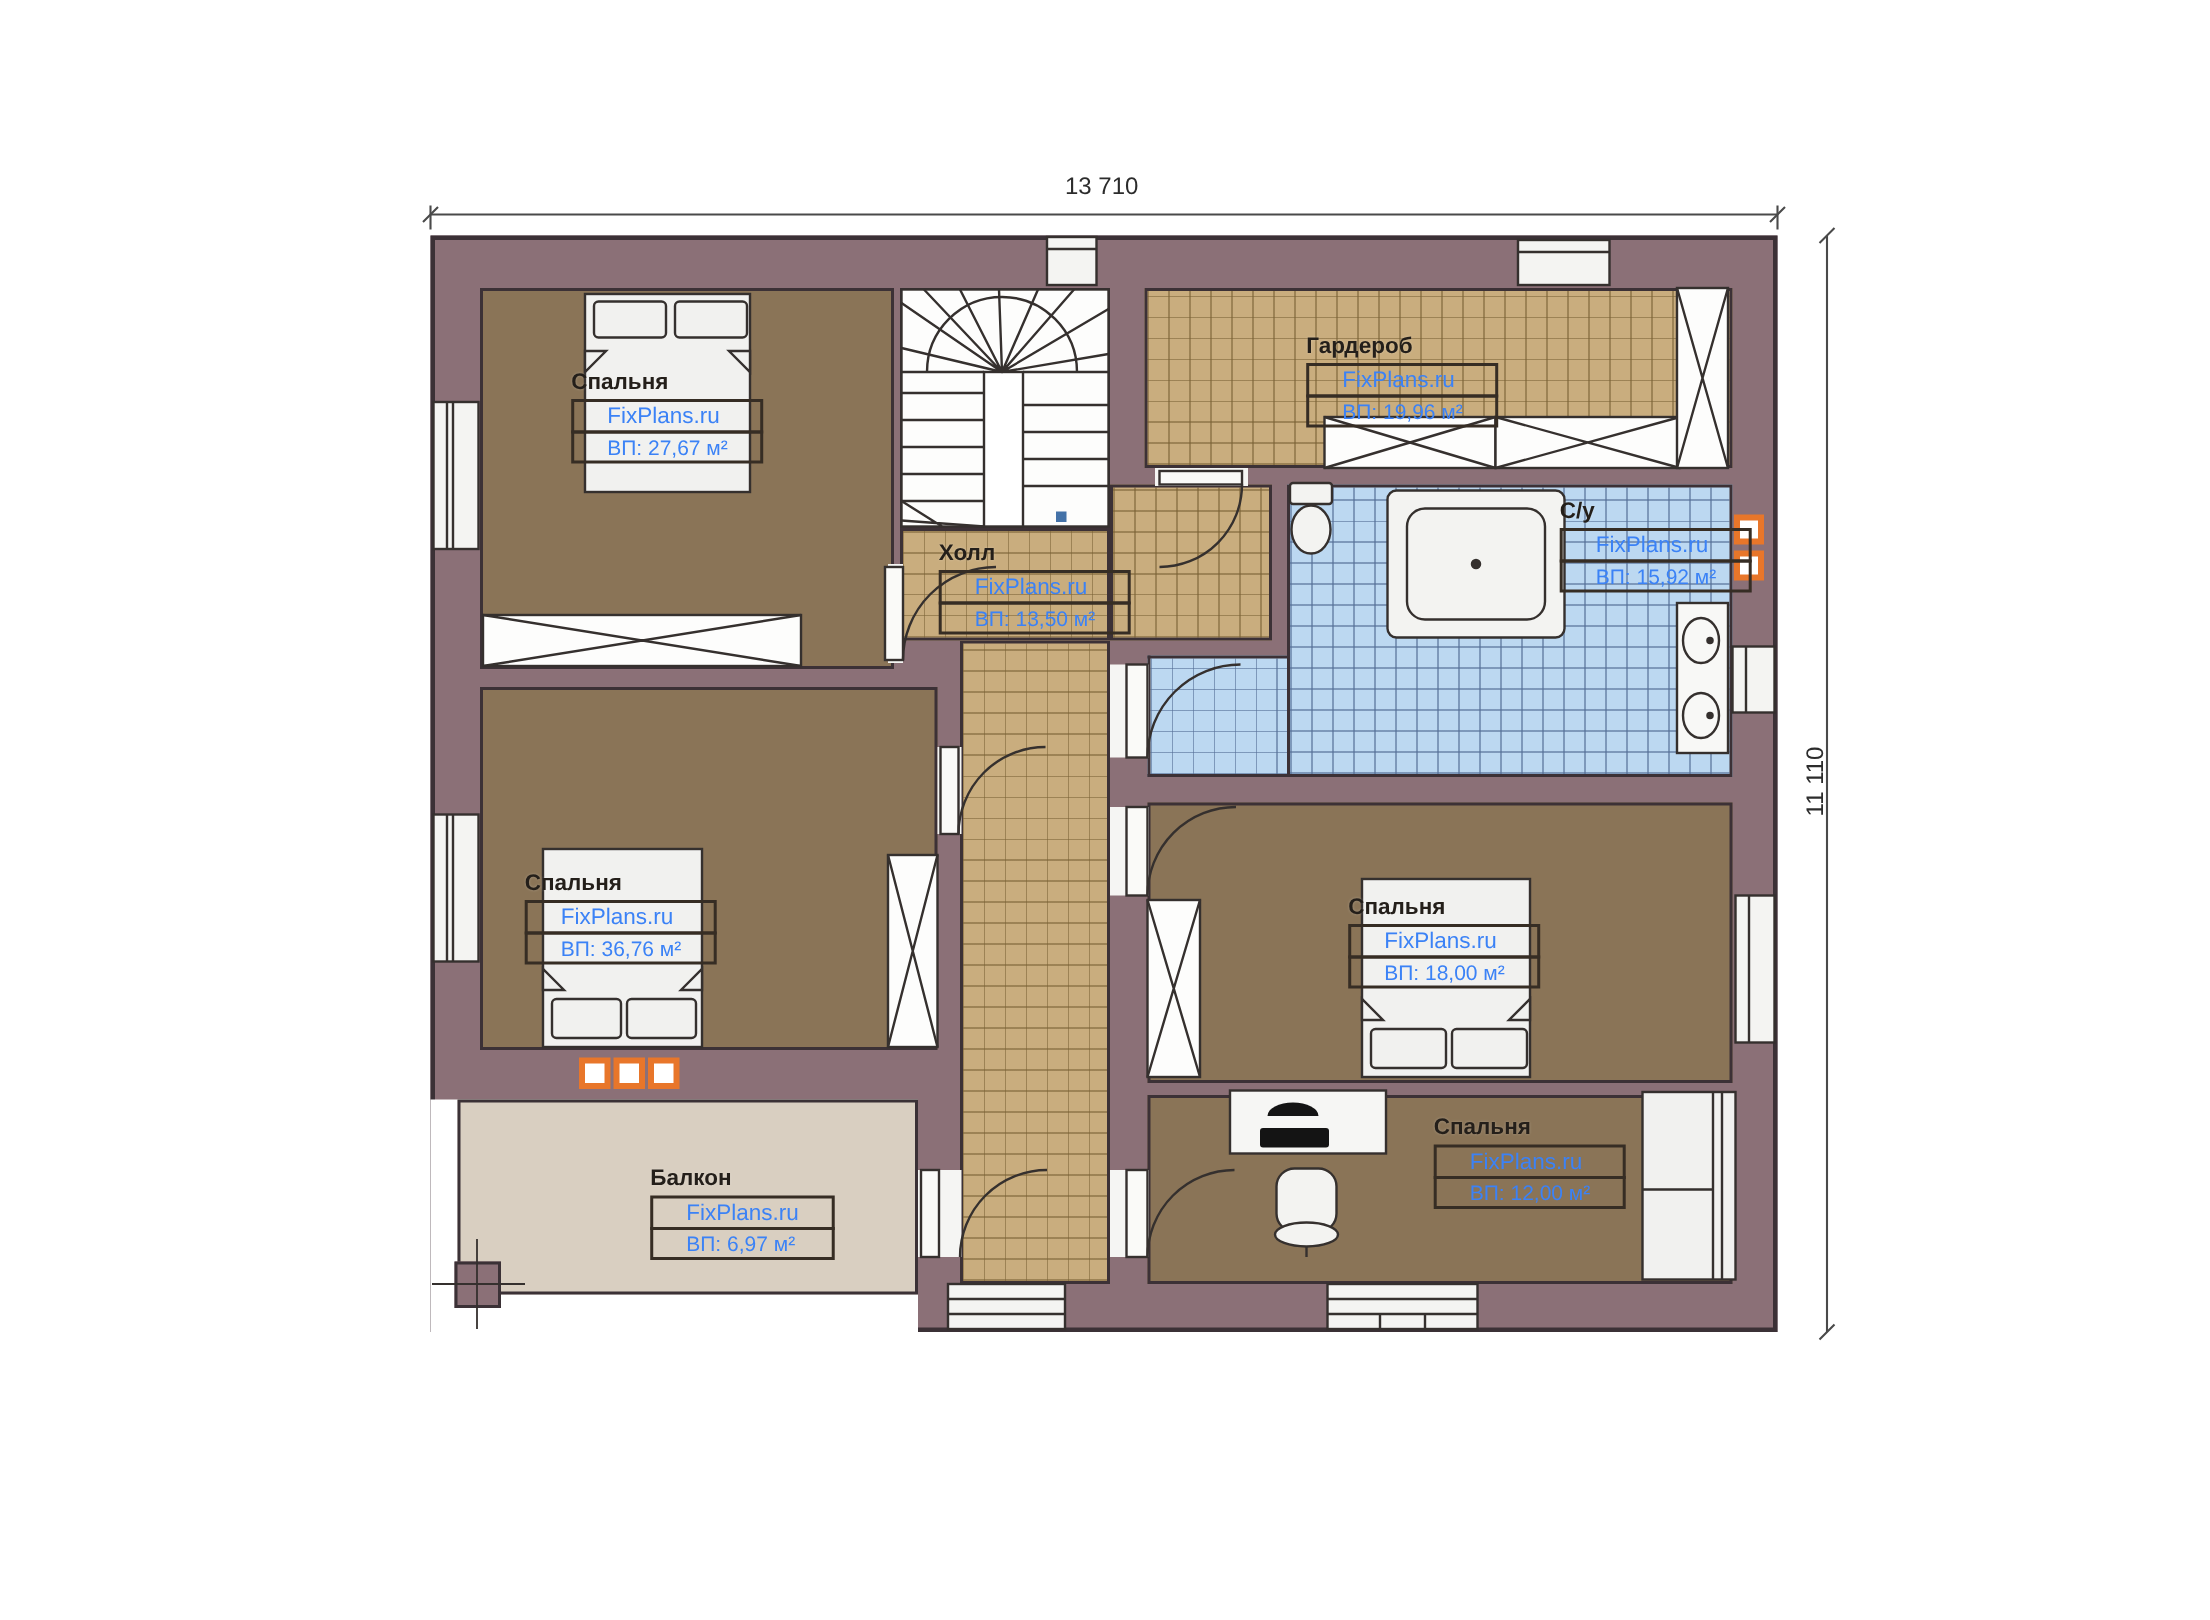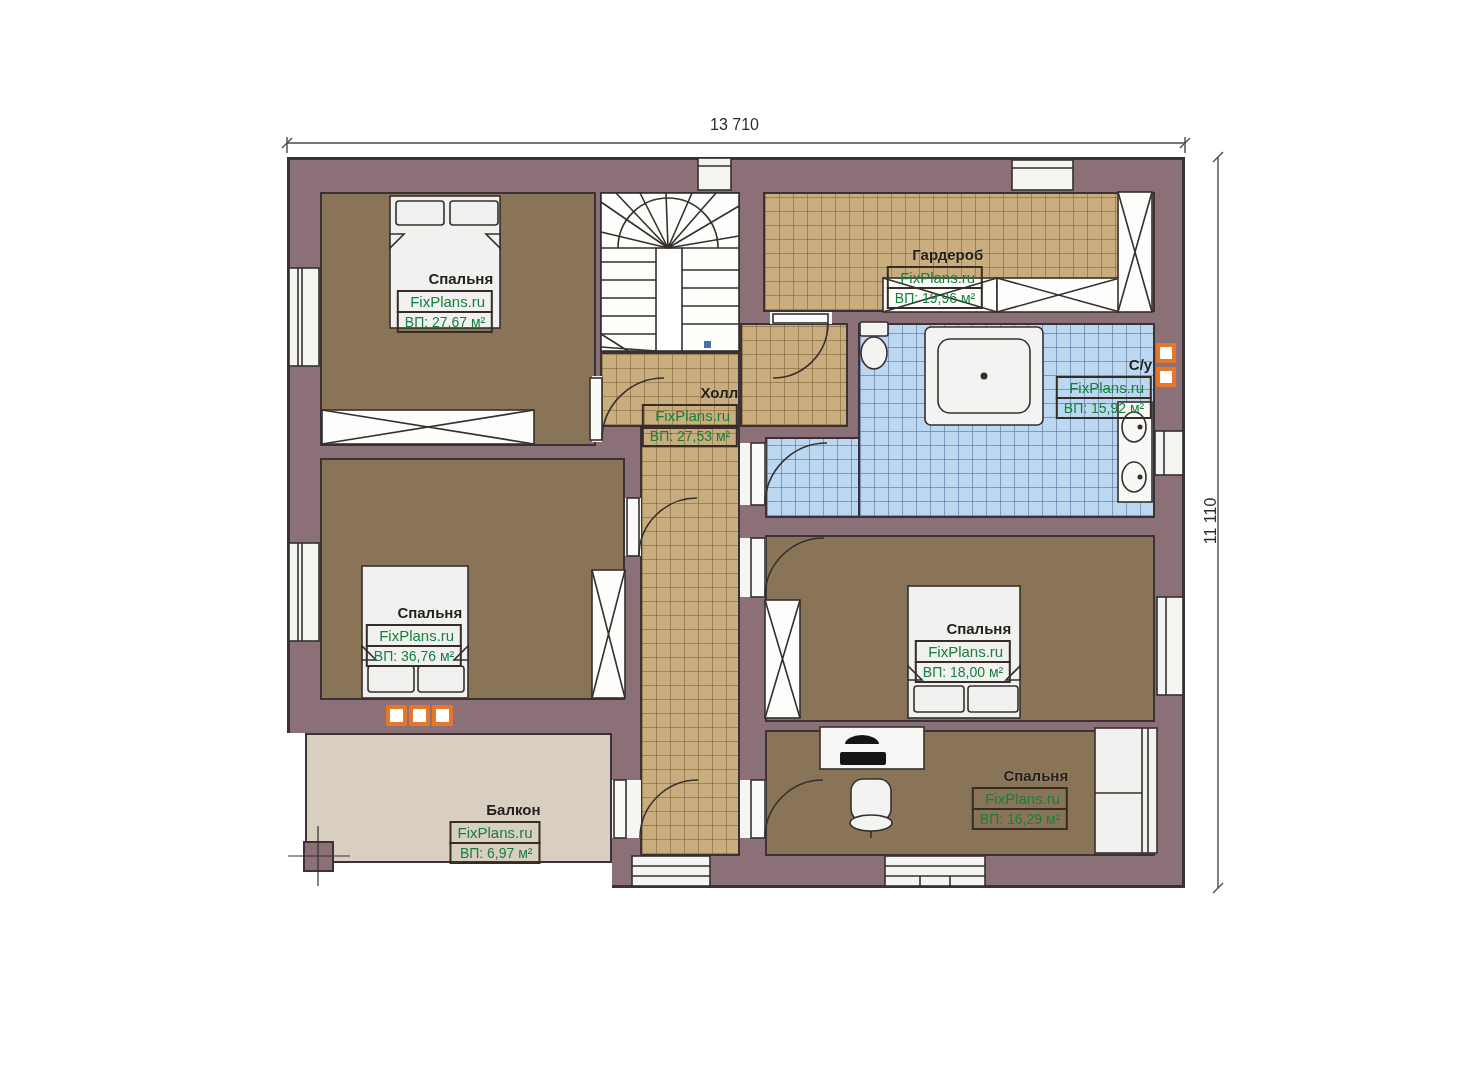--- a/index.html
+++ b/index.html
@@ -19,25 +19,25 @@
       repeating-linear-gradient(0deg, rgba(120,96,52,.55) 0 1px, transparent 1px 14px),
       repeating-linear-gradient(90deg, rgba(120,96,52,.55) 0 1px, transparent 1px 14px);}
   .tile-blue{background-color:#bcd8f1;
     background-image:
       repeating-linear-gradient(0deg, rgba(84,110,150,.6) 0 1px, transparent 1px 14px),
       repeating-linear-gradient(90deg, rgba(84,110,150,.6) 0 1px, transparent 1px 14px);}
   .stairwell{background:#fdfdfc;}
   .noborder-r{border-right:none;}
   .opening{background:#f5f5f3;}
   
-  .room-label{position:absolute;transform:translateX(-50%);text-align:right;z-index:40;margin-top:24px;}
+  .room-label{position:absolute;transform:translateX(-50%);text-align:left;z-index:40;}
   .room-title{font-weight:bold;font-size:15px;color:#241f1a;white-space:nowrap;
               text-shadow:0 0 2px rgba(255,255,255,.25);margin-bottom:3px;}
-  .label-box{display:block;border:2px solid #362d24;padding:1px 6px;font-size:15px;
-             color:#15803d;white-space:nowrap;}
+  .label-box{display:block;border:2px solid #362d24;padding:1px 22px;font-size:15px;
+             color:#3b82f6;white-space:nowrap;}
   .label-box + .label-box{margin-top:-2px;font-size:14px;}
   
   .dim-text{position:absolute;font-size:16px;color:#2c2c2c;z-index:45;white-space:nowrap;}
   .dim-text.vert{transform:rotate(-90deg);transform-origin:center;}
   svg{position:absolute;left:0;top:0;z-index:30;pointer-events:none;}
 </style>
 </head>
 <body>
 
 <div id="scene">
@@ -214,39 +214,39 @@
 
   <div class="room-label" style="left:1104px;top:332px;">
     <div class="room-title">С/у</div>
     <span class="label-box">FixPlans.ru</span>
     <span class="label-box">ВП: 15,92 м²</span>
   </div>
 
   <div class="room-label" style="left:690px;top:360px;">
     <div class="room-title">Холл</div>
     <span class="label-box">FixPlans.ru</span>
-    <span class="label-box">ВП: 27,53 м²</span>
+    <span class="label-box">ВП: 13,50 м²</span>
   </div>
 
   <div class="room-label" style="left:414px;top:580px;">
     <div class="room-title">Спальня</div>
     <span class="label-box">FixPlans.ru</span>
     <span class="label-box">ВП: 36,76 м²</span>
   </div>
 
   <div class="room-label" style="left:963px;top:596px;">
     <div class="room-title">Спальня</div>
     <span class="label-box">FixPlans.ru</span>
     <span class="label-box">ВП: 18,00 м²</span>
   </div>
 
   <div class="room-label" style="left:1020px;top:743px;">
     <div class="room-title">Спальня</div>
     <span class="label-box">FixPlans.ru</span>
-    <span class="label-box">ВП: 16,29 м²</span>
+    <span class="label-box">ВП: 12,00 м²</span>
   </div>
 
   <div class="room-label" style="left:495px;top:777px;">
     <div class="room-title">Балкон</div>
     <span class="label-box">FixPlans.ru</span>
     <span class="label-box">ВП: 6,97 м²</span>
   </div>
 
   <div class="dim-text" style="left:710px;top:116px;">13 710</div>
   <div class="dim-text vert" style="left:1188px;top:512px;">11 110</div>

